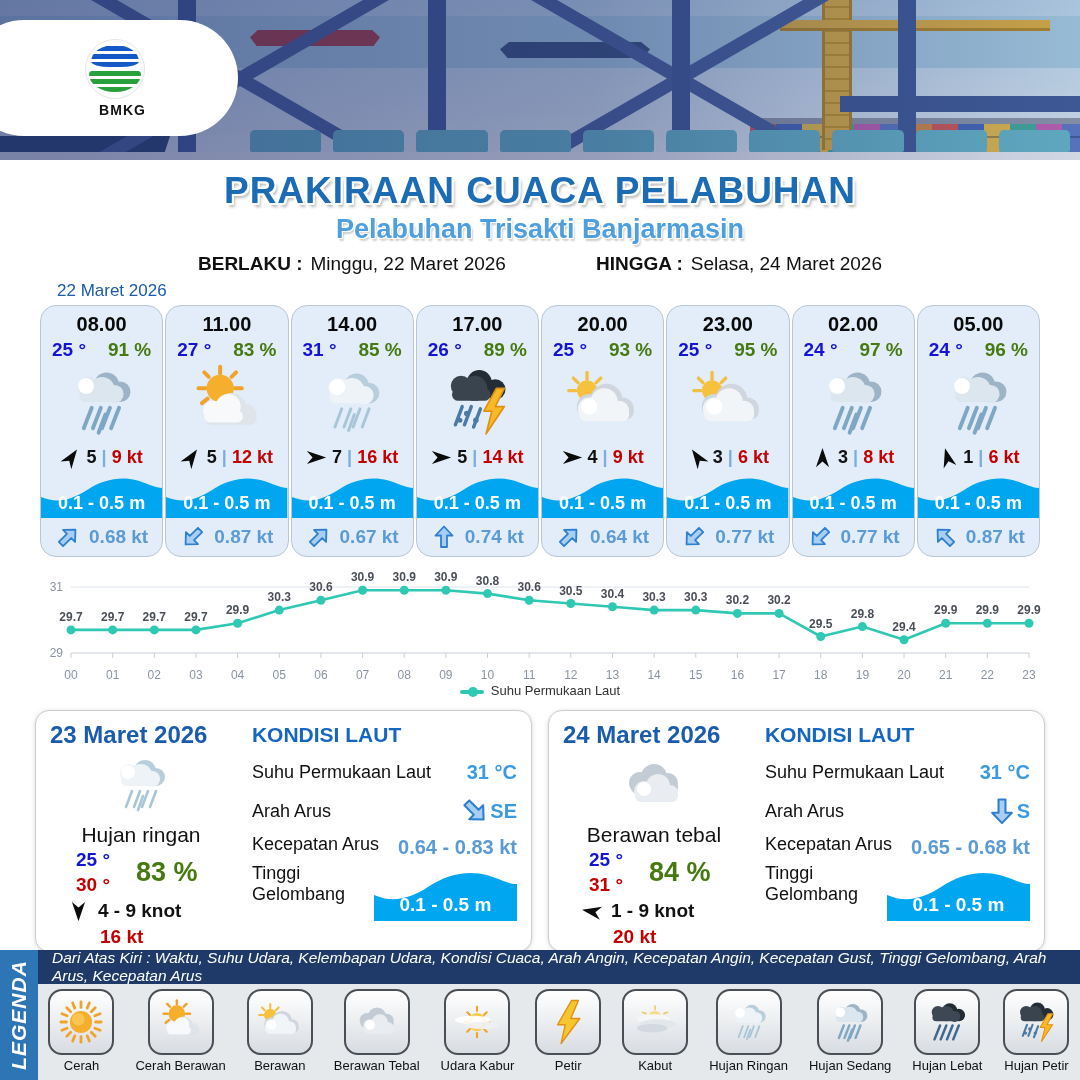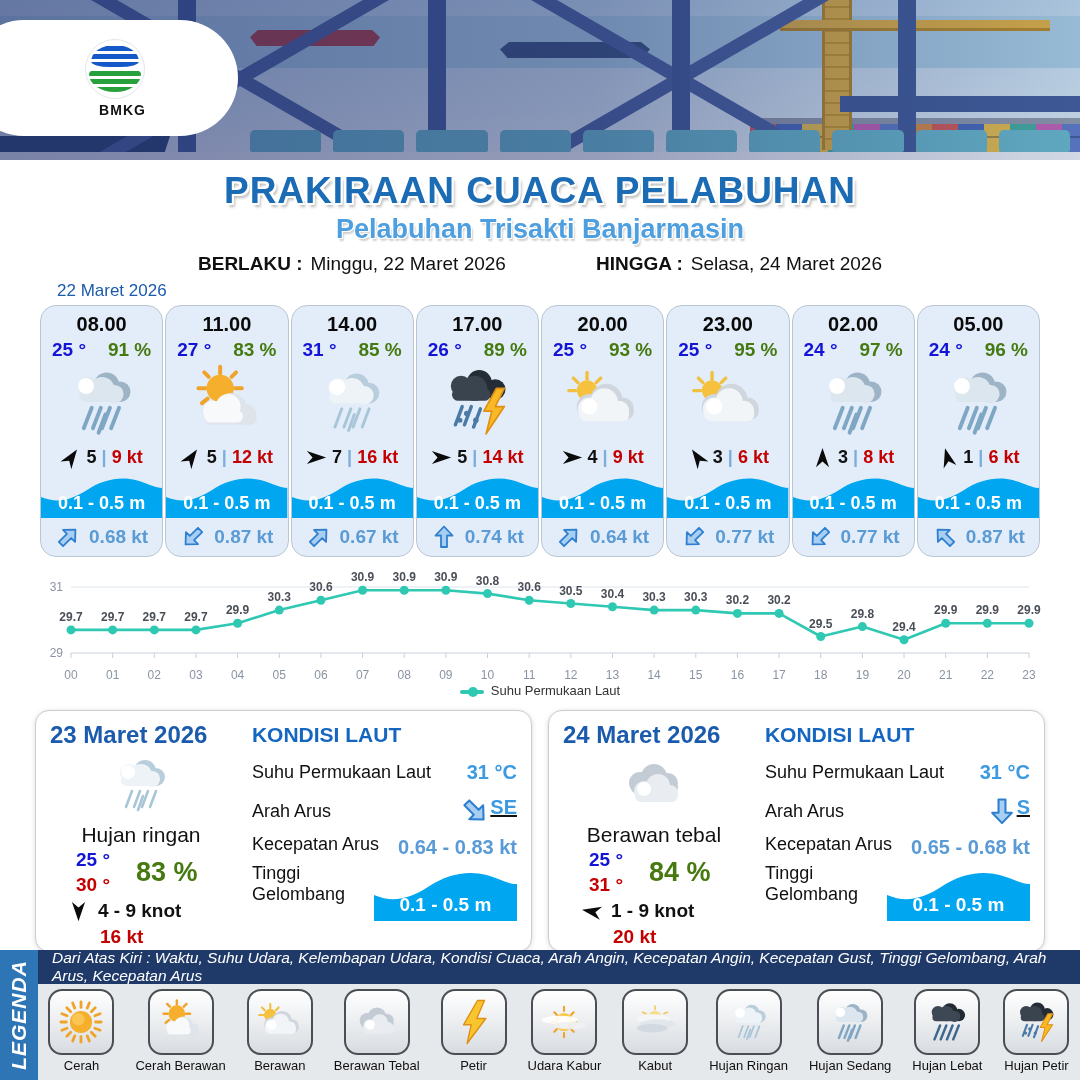--- a/index.html
+++ b/index.html
@@ -101,21 +101,21 @@
   .dtemps{display:flex;align-items:center;gap:26px;margin:2px 0 0 26px;}
   .tmin{color:#1414d6;font-weight:bold;font-size:19px;}
   .tmax{color:#c40000;font-weight:bold;font-size:19px;margin-top:3px;}
   .dhum{color:#467a10;font-weight:bold;font-size:27px;}
   .dwind{display:flex;align-items:center;gap:9px;font-weight:bold;font-size:19px;margin:4px 0 0 18px;}
   .dgust{color:#c40000;font-weight:bold;font-size:19px;margin:4px 0 0 50px;}
   .dright{flex:1;padding-left:20px;display:flex;flex-direction:column;}
   .ktitle{color:#1566c0;font-weight:bold;font-size:21px;margin:2px 0 8px;}
   .krow{display:flex;justify-content:space-between;align-items:center;font-size:18px;margin:6px 0;}
   .kval{color:#3b9ae1;font-weight:bold;font-size:20px;}
-  .kdir{display:flex;align-items:flex-start;gap:0;text-decoration:underline;}
+  .kdir{display:flex;align-items:center;gap:0;}
   .kdir .currarrow{width:30px;height:30px;}
   .kstack{flex-direction:row;align-items:stretch;margin:2px 0;}
   .kspeed{text-align:right;color:#5b9bd5;font-weight:bold;font-size:20px;margin-top:2px;}
   .kwave{margin-left:auto;width:172px;height:56px;position:relative;margin-top:2px;}
   .kwave svg{position:absolute;inset:0;width:100%;height:100%;}
   .kwave span{position:absolute;left:0;right:0;bottom:5px;text-align:center;color:#fff;font-weight:bold;font-size:19px;}
 
   
   .legendbar{position:absolute;left:0;right:0;bottom:0;height:130px;}
   .lside{position:absolute;left:0;top:0;bottom:0;width:38px;background:#2e75b6;display:flex;align-items:center;justify-content:center;}
@@ -999,28 +999,20 @@
                 <rect x="17" y="41" width="43" height="12" rx="6"></rect>
               </g>
   <circle cx="26" cy="40" r="7" fill="#ffffff"></circle>
 </svg>
           </div>
           <div class="llabel">Berawan Tebal</div>
         </div>
       <div class="litem">
           <div class="lbox">
             <svg viewBox="0 0 72 72">
-  <polygon points="41,5 21,40 32,40 26,67 53,31 40,31 51,5" fill="#f9c52f" stroke="#e09012" stroke-width="2" stroke-linejoin="round"></polygon>
-</svg>
-          </div>
-          <div class="llabel">Petir</div>
-        </div>
-      <div class="litem">
-          <div class="lbox">
-            <svg viewBox="0 0 72 72">
   <g stroke="#f0a32a" stroke-width="3" stroke-linecap="round">
     <line x1="36" y1="14" x2="36" y2="20"></line>
                 <line x1="36" y1="52" x2="36" y2="58"></line>
     <line x1="18" y1="36" x2="24" y2="36"></line>
                 <line x1="48" y1="36" x2="54" y2="36"></line>
     <line x1="22" y1="22" x2="26" y2="26"></line>
                 <line x1="46" y1="46" x2="50" y2="50"></line>
     <line x1="22" y1="50" x2="26" y2="46"></line>
                 <line x1="46" y1="26" x2="50" y2="22"></line>
   </g>
@@ -1028,20 +1020,28 @@
               <circle cx="36" cy="36" r="8" fill="#fff3d6"></circle>
   <ellipse cx="30" cy="33" rx="26" ry="6" fill="#ffffff" opacity="0.88"></ellipse>
   <ellipse cx="44" cy="41" rx="24" ry="5.5" fill="#eef1f4" opacity="0.9"></ellipse>
 </svg>
           </div>
           <div class="llabel">Udara Kabur</div>
         </div>
       <div class="litem">
           <div class="lbox">
             <svg viewBox="0 0 72 72">
+  <polygon points="41,5 21,40 32,40 26,67 53,31 40,31 51,5" fill="#f9c52f" stroke="#e09012" stroke-width="2" stroke-linejoin="round"></polygon>
+</svg>
+          </div>
+          <div class="llabel">Petir</div>
+        </div>
+      <div class="litem">
+          <div class="lbox">
+            <svg viewBox="0 0 72 72">
   <circle cx="36" cy="30" r="10" fill="#f8d87c" opacity="0.9"></circle>
   <g stroke="#f0c040" stroke-width="2.5" stroke-linecap="round" opacity="0.8">
     <line x1="18" y1="22" x2="23" y2="24"></line>
                 <line x1="54" y1="22" x2="49" y2="24"></line>
                 <line x1="36" y1="13" x2="36" y2="18"></line>
   </g>
   <ellipse cx="34" cy="32" rx="24" ry="7" fill="#f4f6f8"></ellipse>
   <ellipse cx="40" cy="39" rx="26" ry="7" fill="#e2e7ec"></ellipse>
   <ellipse cx="32" cy="45" rx="22" ry="6" fill="#d2d9e0"></ellipse>
 </svg>

